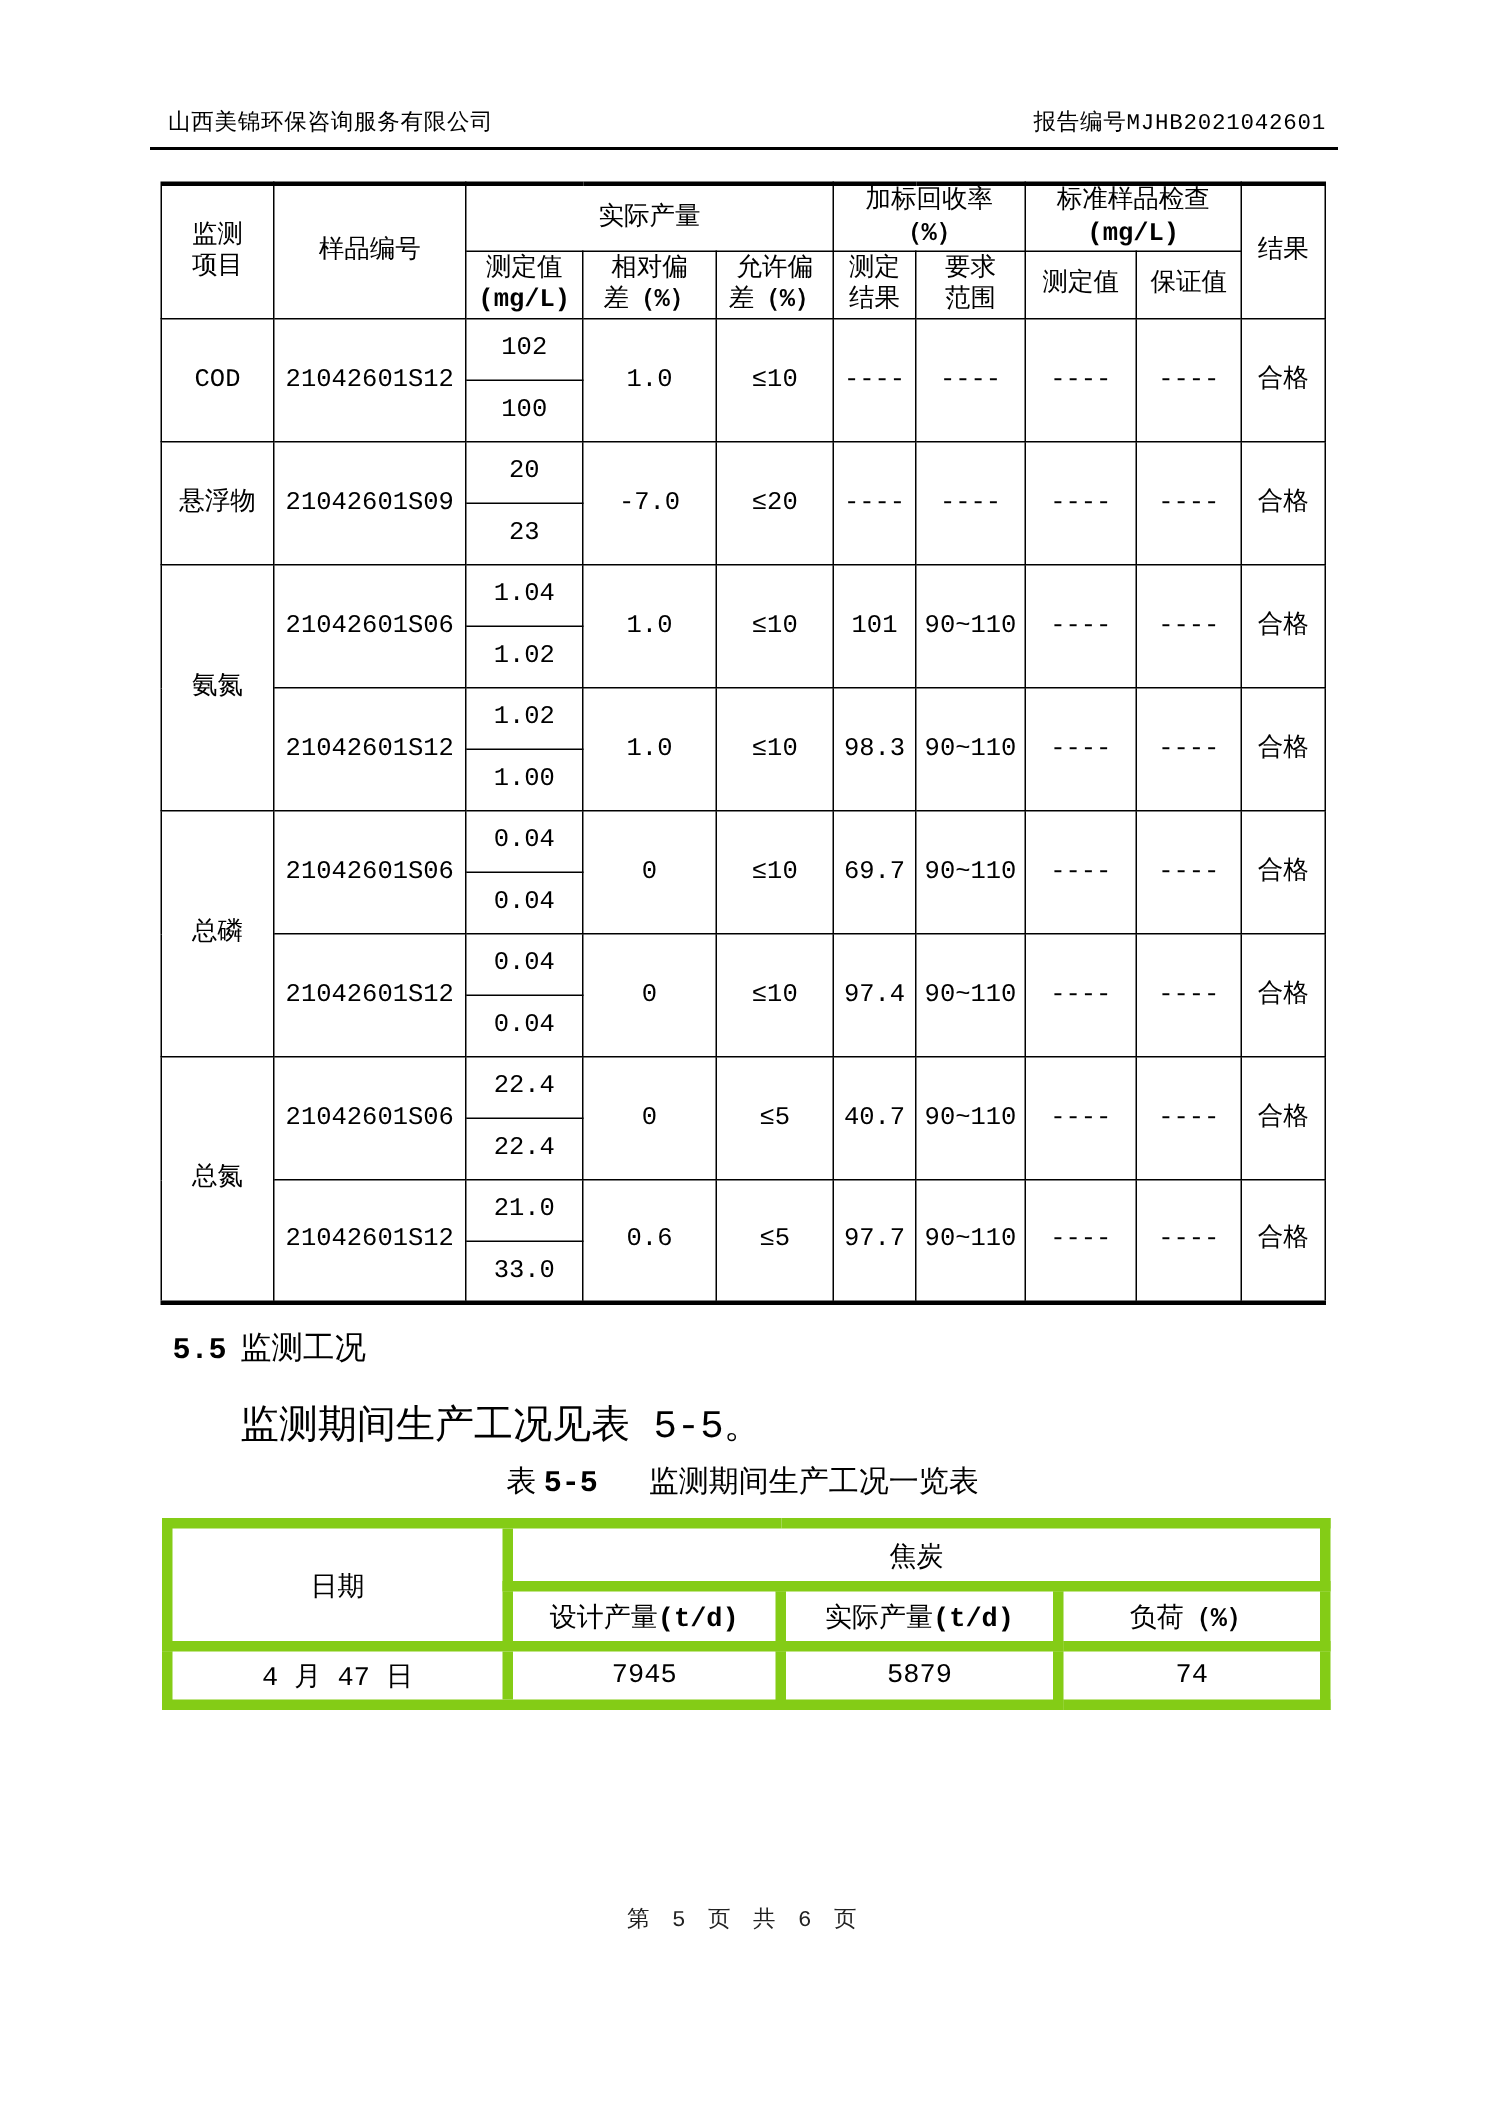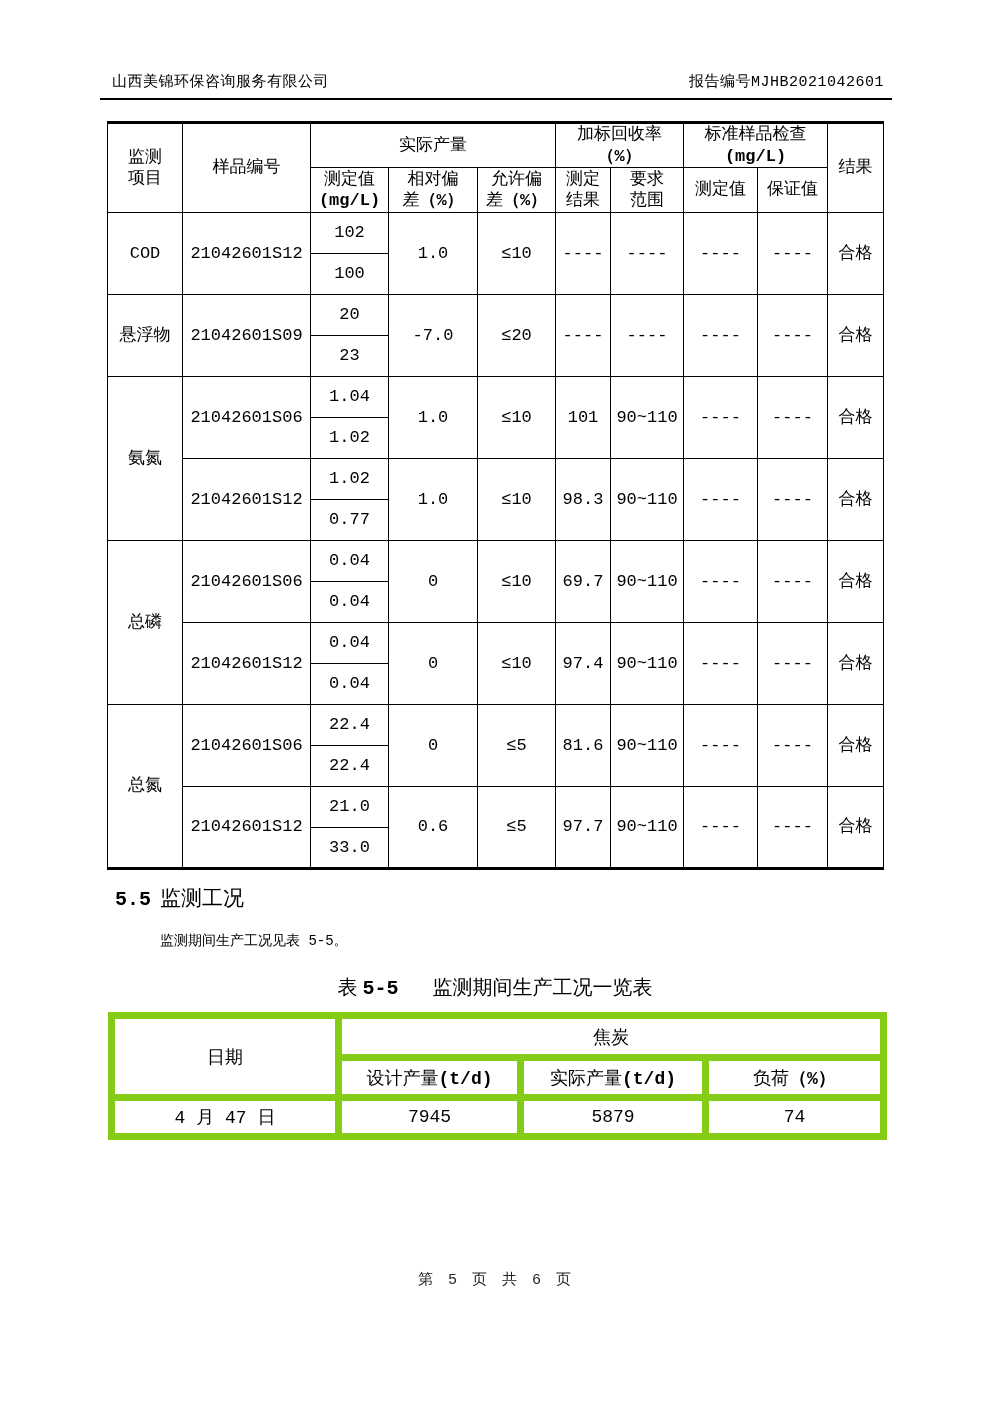--- a/index.html
+++ b/index.html
@@ -31,21 +31,21 @@
     overflow:hidden;
   }
   .qa-table .h1 { height:45px; }
   .qa-table .h2 { height:45px; }
   .qa-table td { height:41px; }
   .u { font-weight:bold; }
 
   
   .sec-heading { position:absolute; top:884px; left:115px; font-size:21px; }
   .sec-heading .num { font-weight:bold; margin-right:9px; font-size:20px;margin-top:11px; }
-  .sec-para { position:absolute; top:932px; left:160px; font-size:14px; }
+  .sec-para { position:absolute; top:932px; left:160px; font-size:26px; }
   .tbl-caption { position:absolute; top:974px; left:107px; width:776px; text-align:center; font-size:20px; }
   .tbl-caption .num { font-weight:bold; margin-left:5px; }
   .tbl-caption .gap { display:inline-block; width:34px; }
 
   
   .prod-table {
     position:absolute; top:1012px; left:108px;
     border-collapse:collapse; table-layout:fixed;
     border-top:4px solid #000; border-bottom:4px solid #000;
   }
@@ -182,21 +182,21 @@
       <td>1.02</td>
       <td rowspan="2">1.0</td>
       <td rowspan="2">≤10</td>
       <td rowspan="2">98.3</td>
       <td rowspan="2">90~110</td>
       <td rowspan="2">----</td>
       <td rowspan="2">----</td>
       <td rowspan="2">合格</td>
     </tr>
     <tr>
-      <td>0.77</td>
+      <td>1.00</td>
     </tr>
 
     <tr>
       <td rowspan="4">总磷</td>
       <td rowspan="2">21042601S06</td>
       <td>0.04</td>
       <td rowspan="2">0</td>
       <td rowspan="2">≤10</td>
       <td rowspan="2">69.7</td>
       <td rowspan="2">90~110</td>
@@ -221,21 +221,21 @@
     <tr>
       <td>0.04</td>
     </tr>
 
     <tr>
       <td rowspan="4">总氮</td>
       <td rowspan="2">21042601S06</td>
       <td>22.4</td>
       <td rowspan="2">0</td>
       <td rowspan="2">≤5</td>
-      <td rowspan="2">81.6</td>
+      <td rowspan="2">40.7</td>
       <td rowspan="2">90~110</td>
       <td rowspan="2">----</td>
       <td rowspan="2">----</td>
       <td rowspan="2">合格</td>
     </tr>
     <tr>
       <td>22.4</td>
     </tr>
     <tr>
       <td rowspan="2">21042601S12</td>

